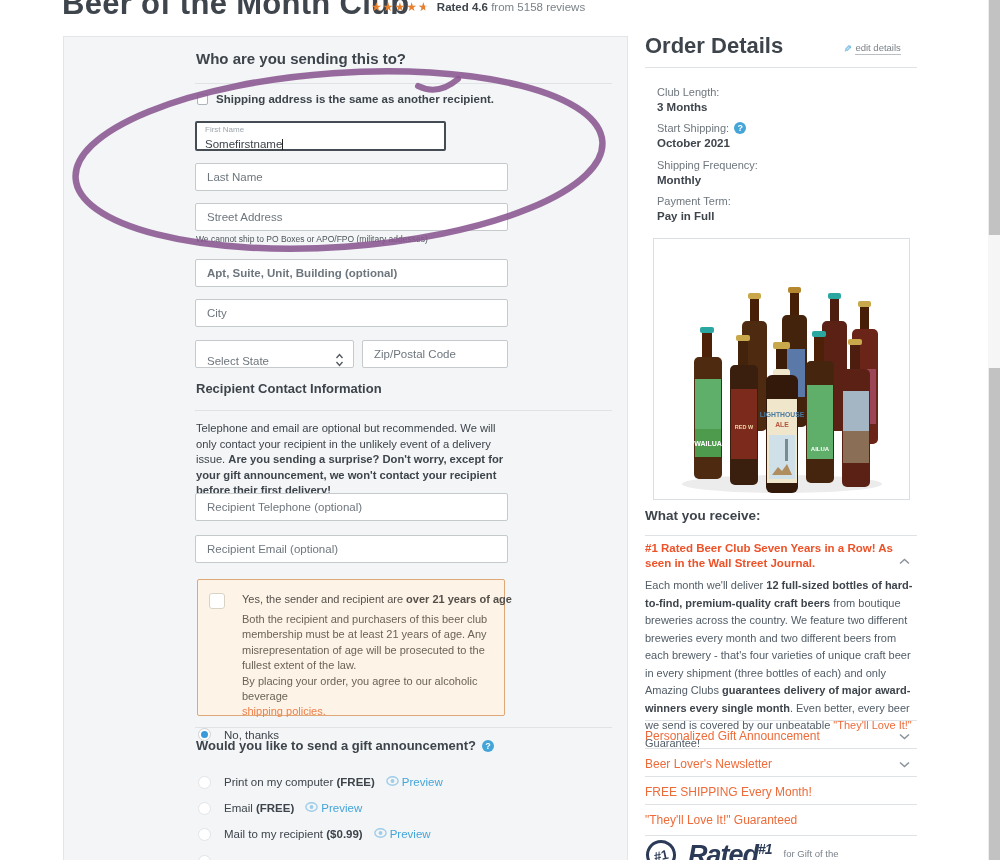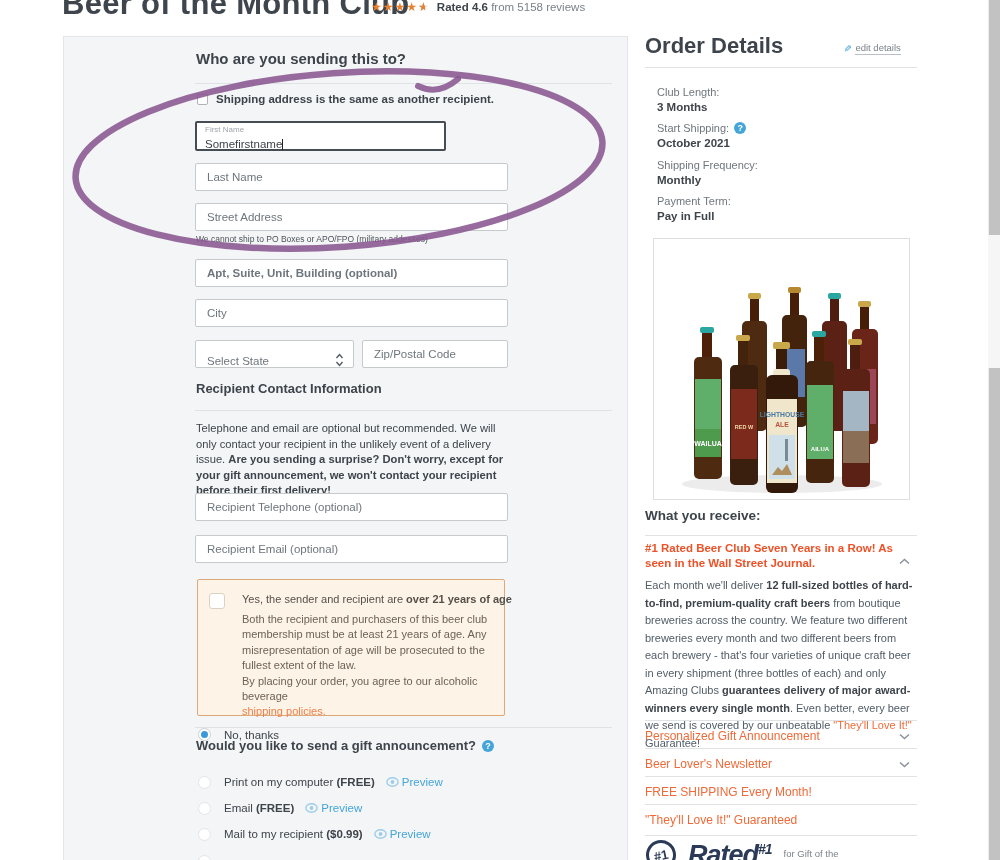--- a/index.html
+++ b/index.html
@@ -61,21 +61,21 @@
   #gift-head { position:absolute; left:132px; top:701px; display:flex; align-items:center; gap:6px; }
   .qicon { width:12px; height:12px; border-radius:50%; background:#45a5d9; color:#fff; font-size:9px;
     font-weight:bold; display:inline-flex; align-items:center; justify-content:center; }
   .gift-row { position:absolute; left:134px; display:flex; align-items:center; gap:7px; height:14px; }
   .radio { width:13px; height:13px; border-radius:50%; background:#fff; border:1px solid #e2e6e8;
     display:inline-flex; align-items:center; justify-content:center; flex:0 0 auto; cursor:pointer; }
   .radio.selected { border-color:#ccd2d6; }
   .radio.selected::after { content:""; width:7px; height:7px; border-radius:50%; background:#3a9ad9; }
   .gift-lbl { font-size:11.5px; color:#3e444b; margin-left:6px; }
   .gift-lbl b { font-weight:bold; }
-  .preview { display:inline-flex; align-items:center; gap:3px; margin-left:4px; color:#45a5d9;
+  .preview { display:inline-flex; align-items:flex-start; gap:3px; margin-left:4px; color:#45a5d9;
     font-size:11.5px; cursor:pointer; }
 
   
   #sb-title { position:absolute; left:645px; top:33px; font-size:22px; font-weight:bold; color:#3e444b; }
   #edit-details { position:absolute; left:843px; top:42px; display:flex; align-items:center; gap:4px;
     font-size:9.5px; color:#7a8288; cursor:pointer; }
   #edit-details .u { border-bottom:1px solid #b9bfc4; padding-bottom:1px; }
   .pencil { color:#45a5d9; font-size:10px; transform:rotate(90deg); }
   .sdiv { position:absolute; left:645px; width:272px; height:1px; background:#dfe3e5; }
 

